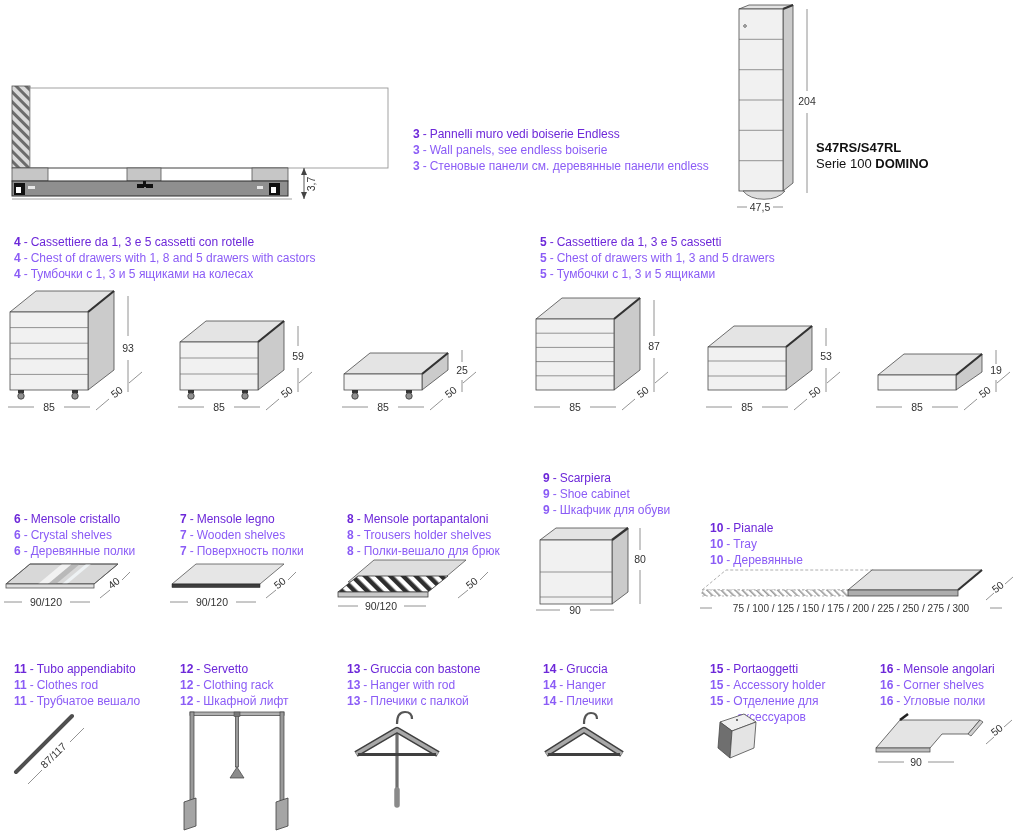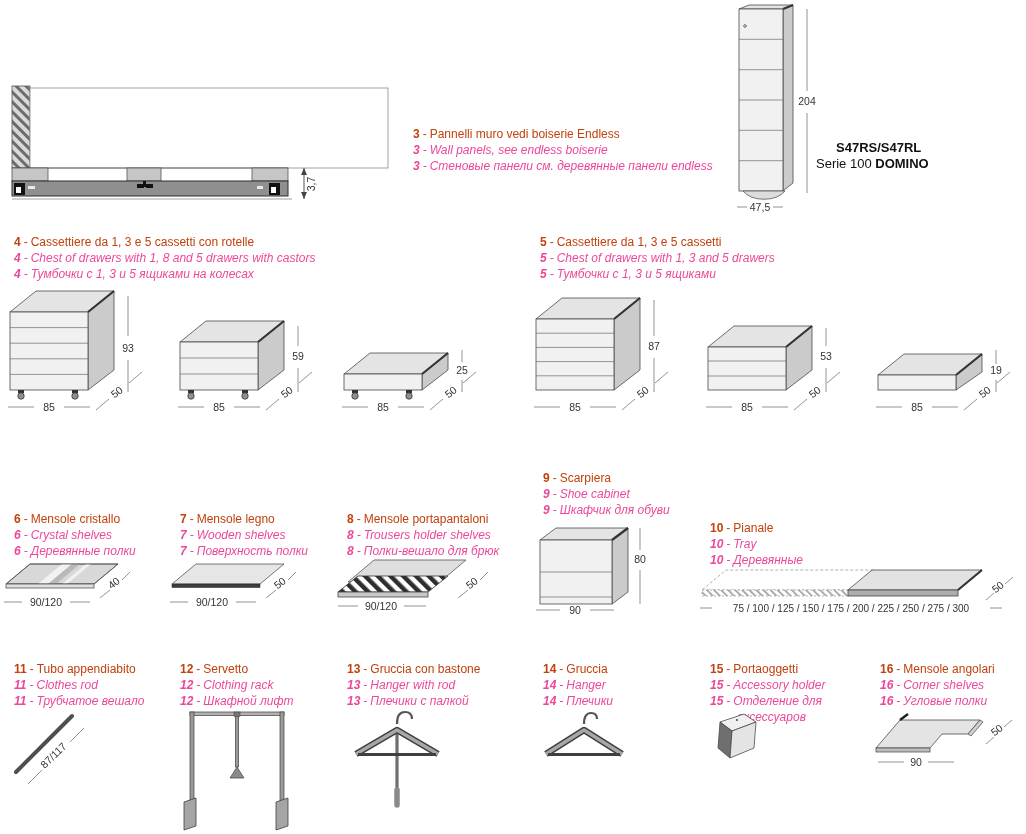--- a/index.html
+++ b/index.html
@@ -1,35 +1,35 @@
 <!DOCTYPE html>
 <html><head>
 <meta charset="utf-8">
 <style>
   html,body{margin:0;padding:0;background:#fff;}
   .page{position:relative;width:1026px;height:834px;background:#fff;overflow:hidden;
         font-family:"Liberation Sans","DejaVu Sans",sans-serif;}
   .tb{position:absolute;font-size:12px;line-height:16px;white-space:nowrap;}
-  .l1{color:#c2410c;}
-  .l2{color:#ec4899;font-style:italic;}
+  .l1{color:#6d28d9;}
+  .l2{color:#8b5cf6;}
   .n{font-weight:700;}
   .dash{margin:0 3px;}
   .cont{padding-left:27px;}
   svg{position:absolute;overflow:visible;}
   svg text{font-family:"Liberation Sans","DejaVu Sans",sans-serif;font-size:10.5px;fill:#333;}
   .fTop{fill:#e4e4e4;stroke:#4a4a4a;stroke-width:.8;}
   .fSide{fill:#cbcbcb;stroke:#4a4a4a;stroke-width:.8;}
   .fFront{fill:#f1f1f1;stroke:#4a4a4a;stroke-width:.8;}
   .dl{stroke:#6a6a6a;stroke-width:.7;}
   .edge{stroke:#333;stroke-width:2.2;}
   .dim{stroke:#777;stroke-width:.8;fill:none;}
   .wm{fill:#333;}
   .wh{fill:#909090;stroke:#333;stroke-width:.8;}
   .cablabel{position:absolute;font-size:13px;color:#111;line-height:16px;white-space:nowrap;}
-  .cablabel .code{font-weight:700;margin-left:20px;}
+  .cablabel .code{font-weight:700;}
   .cablabel .serie b{font-weight:700;text-align:center;}
 </style>
 </head>
 <body>
 
 <div class="page">
 
   <svg style="left:6px;top:78px" width="390" height="130" viewBox="0 0 390 130">
     <defs>
       <pattern id="hw" width="7" height="7" patternUnits="userSpaceOnUse" patternTransform="rotate(-45)">

